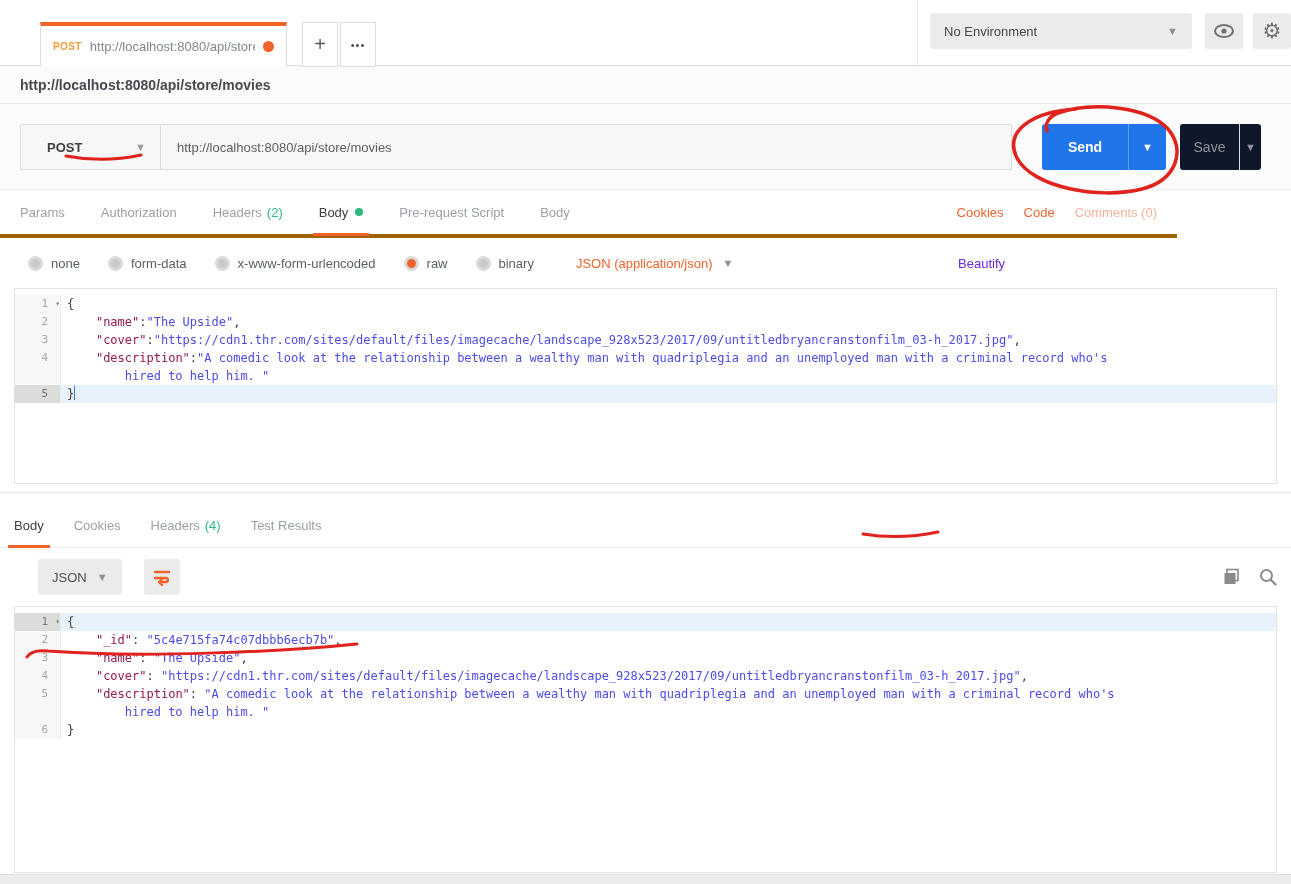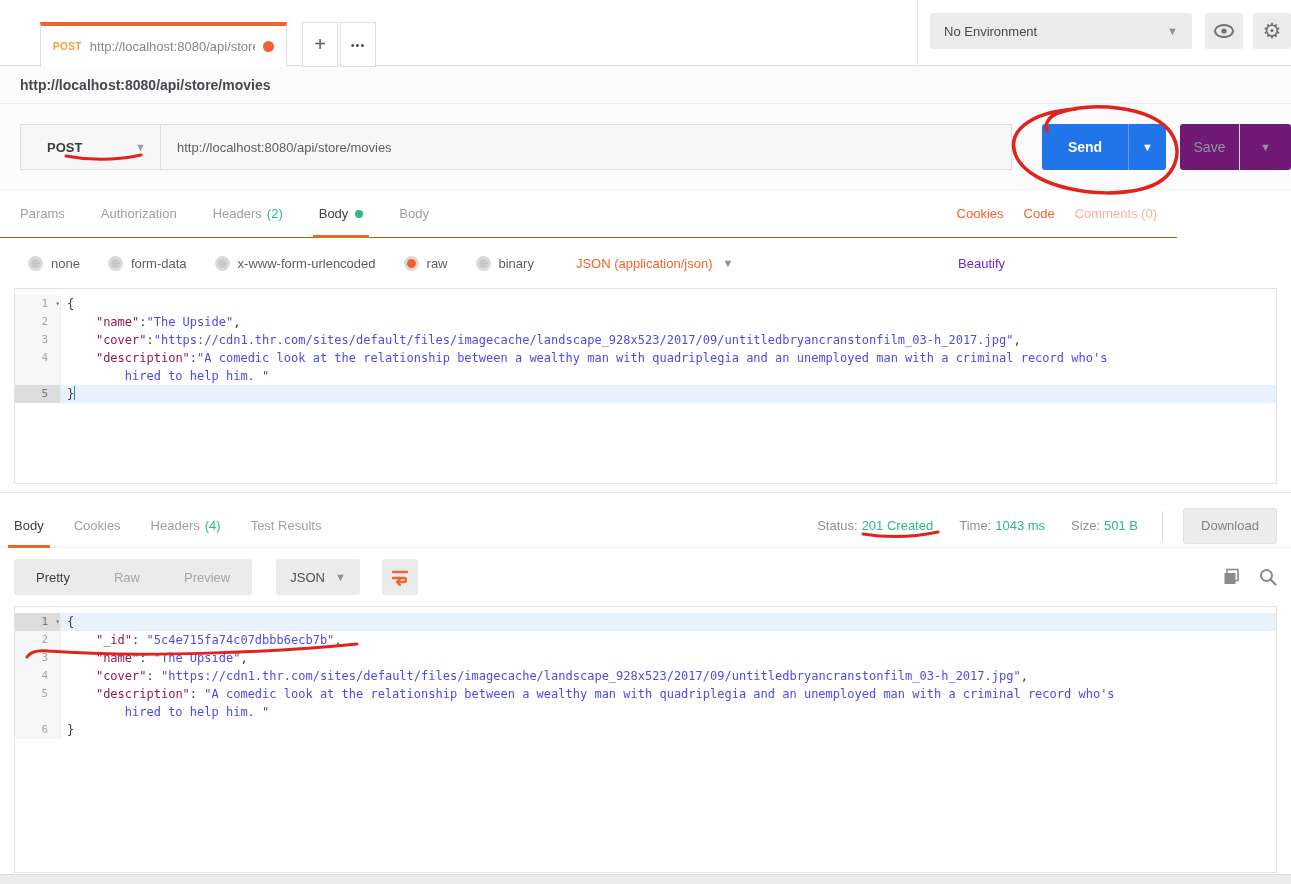--- a/index.html
+++ b/index.html
@@ -36,27 +36,27 @@
   .mselect { position:absolute; left:20px; top:20px; width:141px; height:46px; background:#f7f7f7; border:1px solid #dedede;
     display:flex; align-items:center; padding:0 14px 0 26px; font-weight:bold; color:#3c4044; }
   .mselect .chev { margin-left:auto; color:#9aa0a6; font-size:11px; }
   .urlinput { position:absolute; left:160px; top:20px; width:852px; height:46px; background:#f7f7f7; border:1px solid #dedede;
     display:flex; align-items:center; padding:0 16px; color:#5a5f64; }
   .sendbtn { position:absolute; left:1042px; top:20px; width:124px; height:46px; background:#2075e8; border-radius:3px;
     display:flex; color:#fff; }
   .sendbtn .lbl { width:86px; display:flex; align-items:center; justify-content:center; font-weight:bold; font-size:14px; }
   .sendbtn .split { width:1px; background:rgba(255,255,255,.3); margin:0; }
   .sendbtn .caret { flex:1; display:flex; align-items:center; justify-content:center; font-size:11px; }
-  .savebtn { position:absolute; left:1180px; top:20px; width:111px; height:46px; background:#701a75; border-radius:3px;
+  .savebtn { position:absolute; left:1180px; top:20px; width:81px; height:46px; background:#0f172a; border-radius:3px;
     display:flex; color:#8e9499; }
   .savebtn .lbl { width:59px; display:flex; align-items:center; justify-content:center; font-size:14px; }
   .savebtn .split { width:1px; background:#d9d9d9; }
   .savebtn .caret { flex:1; display:flex; align-items:center; justify-content:center; font-size:11px; }
   
-  .reqtabs { position:absolute; top:190px; left:0; width:1177px; height:48px; border-bottom:1px solid #a16207;
+  .reqtabs { position:absolute; top:190px; left:0; width:1177px; height:48px; border-bottom:4px solid #a16207;
     display:flex; align-items:center; padding:0 20px; }
   .rtab { position:relative; height:48px; display:flex; align-items:center; margin-right:36px; color:#9aa0a6; cursor:default; }
   .rtab.active { color:#3c4044; }
   .rtab.active::after { content:""; position:absolute; left:-6px; right:-6px; bottom:0; height:3px; background:#f0642c; }
   .rtab .cnt { color:#2abb7f; margin-left:5px; }
   .rtab .bdot { width:8px; height:8px; border-radius:50%; background:#2abb7f; margin-left:7px; }
   .reqlinks { margin-left:auto; display:flex; align-items:center; }
   .reqlinks .lnk { color:#f0642c; margin-left:20px; }
   .reqlinks .lnk.muted { color:#f5b29a; }
   
@@ -174,20 +174,23 @@
     </div>
   <div class="rtab">
     <span>Headers</span>
     <span class="cnt">(2)</span>
   </div>
   <div class="rtab active">
     <span>Body</span>
     <span class="bdot"></span>
   </div>
   <div class="rtab">
+      <span>Pre-request Script</span>
+    </div>
+  <div class="rtab">
       <span>Body</span>
     </div>
   <div class="reqlinks">
     <span class="lnk">Cookies</span>
     <span class="lnk">Code</span>
     <span class="lnk muted">Comments (0)</span>
   </div>
 </div>
 
 <div class="radiorow">
@@ -254,41 +257,23 @@
   <div class="rtab">
       <span>Cookies</span>
     </div>
   <div class="rtab">
     <span>Headers</span>
     <span class="cnt">(4)</span>
   </div>
   <div class="rtab">
       <span>Test Results</span>
     </div>
-  <div class="statusbar">
-    <span class="stat">
-      <span>Status:</span><b>201 Created</b>
-    </span>
-    <span class="stat">
-      <span>Time:</span><b>1043 ms</b>
-    </span>
-    <span class="stat">
-      <span>Size:</span><b>501 B</b>
-    </span>
-    <span class="vline"></span>
-    <span class="dlbtn">Download</span>
-  </div>
 </div>
 
 <div class="resptools">
-  <div class="viewgroup">
-    <span class="vitem active">Pretty</span>
-    <span class="vitem">Raw</span>
-    <span class="vitem">Preview</span>
-  </div>
   <div class="fmtbtn">
     <span>JSON</span>
     <span class="chev">▼</span>
   </div>
   <div class="wrapbtn">
     <svg width="20" height="20" viewBox="0 0 20 20">
       <path d="M3 5 H17" stroke="#f0642c" stroke-width="2.4" fill="none" stroke-linecap="round"></path>
       <path d="M3 11 H14 C16.5 11 16.5 15 14 15 H8" stroke="#f0642c" stroke-width="2.4" fill="none" stroke-linecap="round"></path>
       <path d="M10 12 L7 15 L10 18" stroke="#f0642c" stroke-width="2.4" fill="none" stroke-linecap="round" stroke-linejoin="round"></path>
     </svg>

